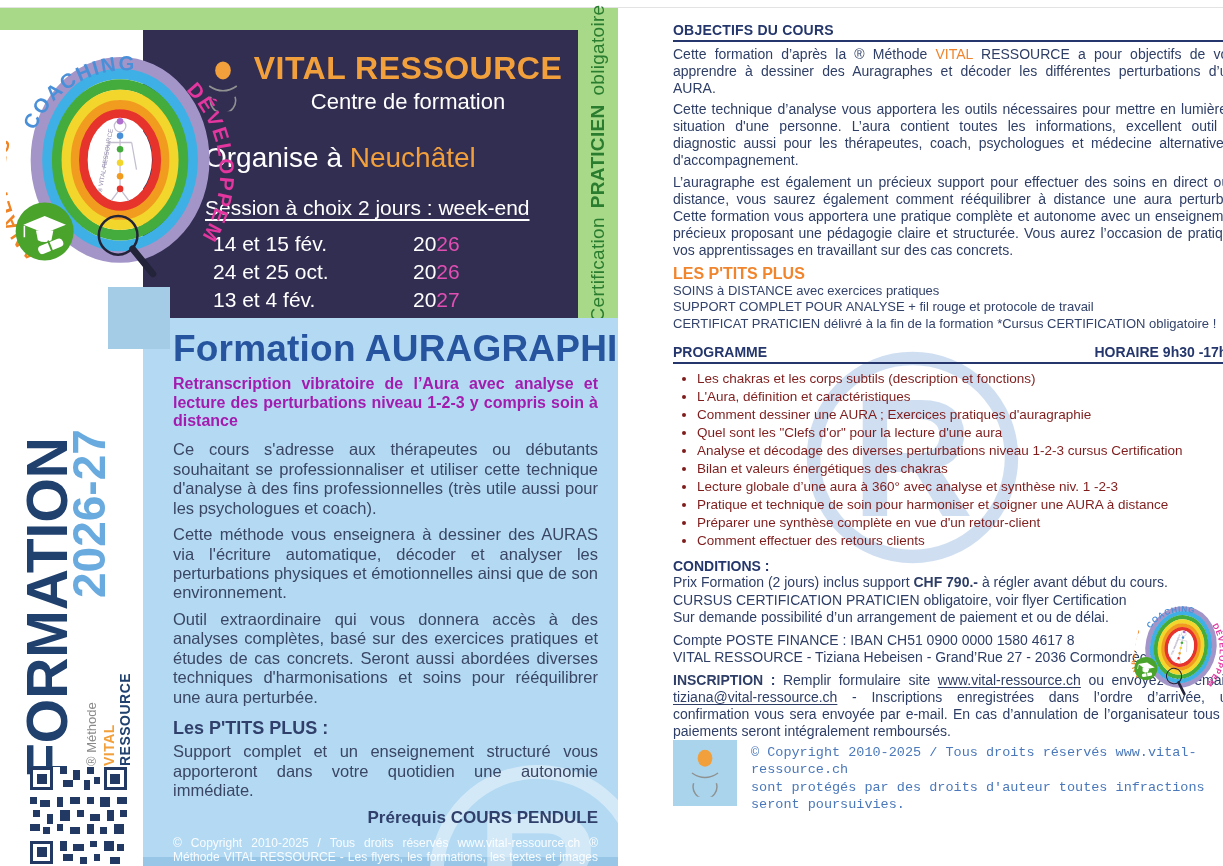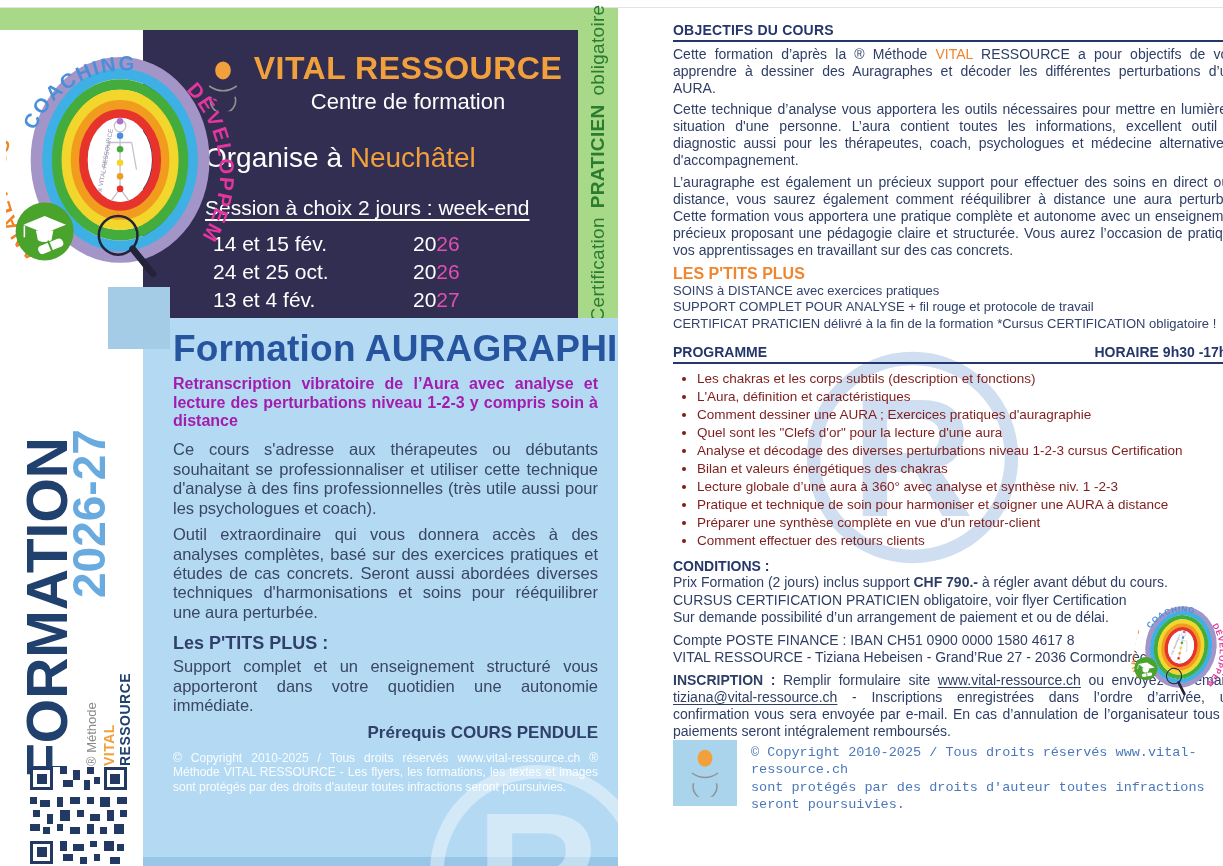--- a/index.html
+++ b/index.html
@@ -190,20 +190,21 @@
 </div>
 
 <div class="abs blue-panel">
   <svg class="abs wm wm-left" style="color:rgba(255,255,255,.42)" viewBox="0 0 200 200">
       <use href="#sym-wm"></use>
     </svg>
   <div class="panel-inner">
     <div class="fa-title">Formation AURAGRAPHIE</div>
     <div class="fa-sub">Retranscription vibratoire de l’Aura avec analyse et lecture des perturbations niveau 1-2-3  y compris soin à distance</div>
     <div class="lp first">Ce cours s'adresse aux thérapeutes ou débutants souhaitant se professionnaliser et utiliser cette technique d'analyse à des fins professionnelles (très utile aussi pour les psychologues et coach).</div>
+    <div class="lp">Cette méthode vous enseignera à dessiner des AURAS via l'écriture automatique, décoder et analyser les perturbations physiques et émotionnelles ainsi que de son environnement.</div>
     <div class="lp">Outil extraordinaire qui vous donnera accès à des analyses complètes, basé sur des exercices pratiques et études de cas concrets. Seront aussi abordées diverses techniques d'harmonisations et soins pour rééquilibrer une aura perturbée.</div>
     <div class="ptits-title">Les P'TITS PLUS :</div>
     <div class="ptits-text">Support complet et un enseignement structuré vous apporteront dans votre quotidien une autonomie immédiate.</div>
     <div class="prereq">Prérequis COURS PENDULE</div>
     <div class="lp-copy">© Copyright 2010-2025 / Tous droits réservés www.vital-ressource.ch ® Méthode VITAL RESSOURCE - Les flyers, les formations, les textes et images sont protégés par des droits d'auteur toutes infractions  seront poursuivies.</div>
   </div>
 </div>
 <div class="abs panel-bottom"></div>
 <div class="abs accent-square"></div>
 

